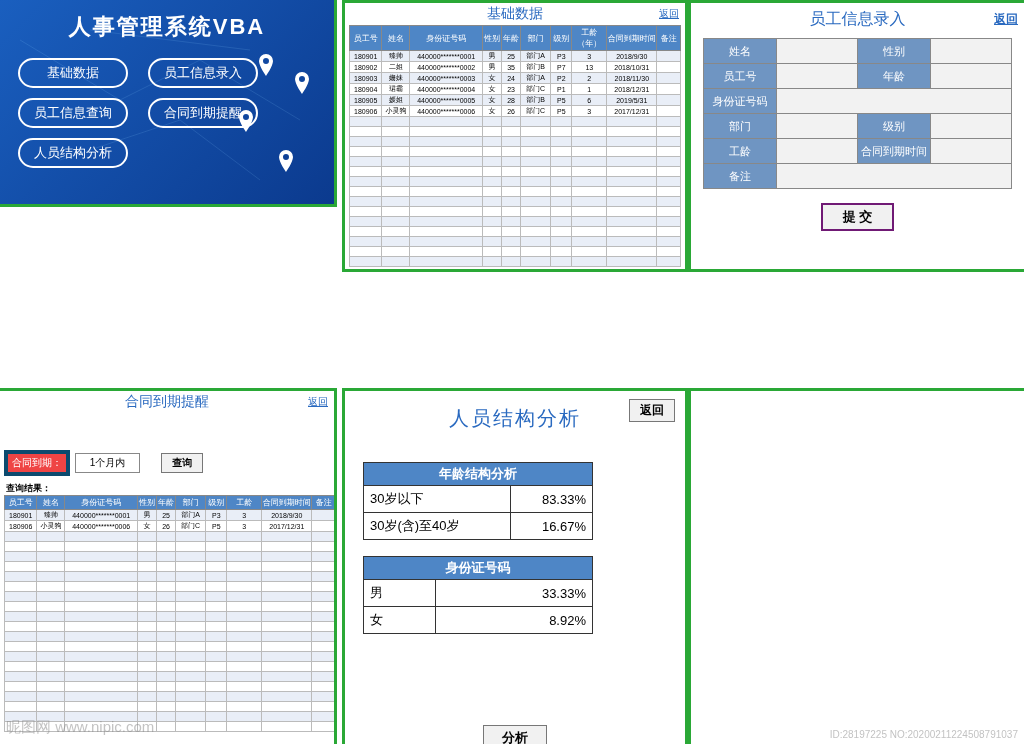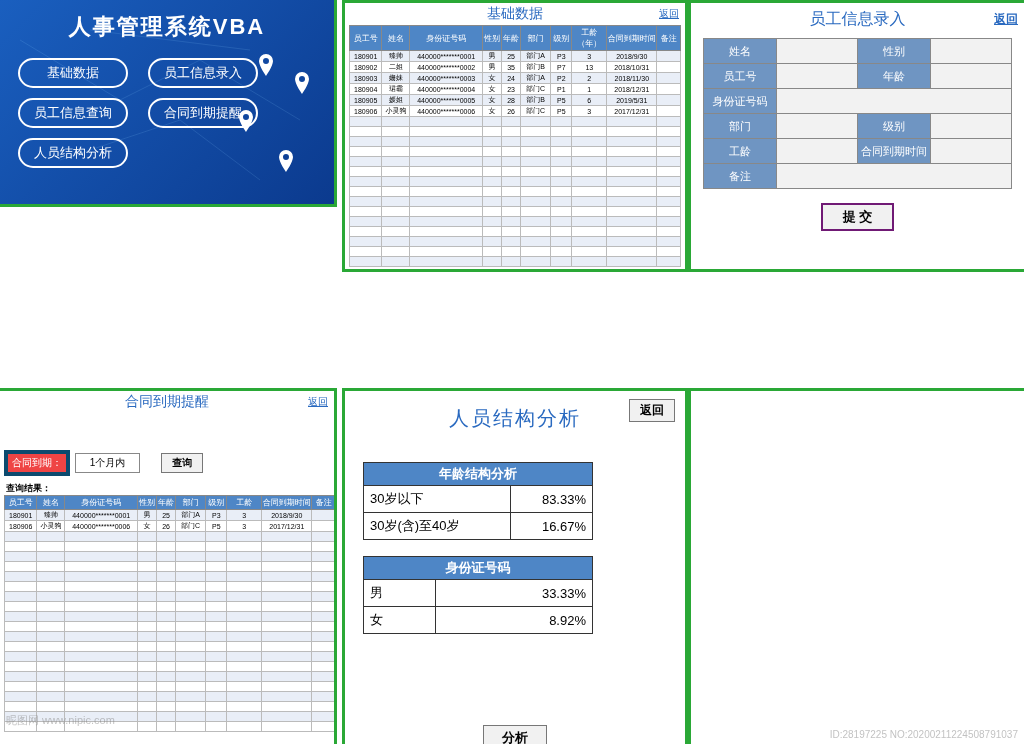--- a/index.html
+++ b/index.html
@@ -52,21 +52,21 @@
   .atitle { color:#2a6ac0; font-size:20px; text-align:center; margin:14px 0 30px; position:relative; letter-spacing:2px;}
   .abtn { position:absolute; right:10px; top:8px; border:1px solid #777; background:#f1f1f1; padding:2px 10px; font-size:12px; font-weight:bold; cursor:pointer;}
   table.anal { border-collapse:collapse; width:230px; margin:0 0 16px 18px;}
   table.anal th { background:#4e86c6; color:#fff; font-size:13px; border:1px solid #333; padding:2px 0;}
   table.anal td { border:1px solid #333; font-size:13px; padding:4px 6px;}
   table.anal td.r { text-align:right; }
   .abtn2 { display:block; margin:0 auto; border:1px solid #777; background:#f1f1f1; padding:3px 18px; font-size:13px; font-weight:bold; cursor:pointer; position:absolute; bottom:-4px; left:50%; transform:translateX(-50%);}
   
   #p6 { left:688px; top:388px; width:333px; height:356px; border-right:none; border-bottom:none;}
   
-  .wm { position:absolute; left:6px; bottom:16px; color:#888; font-size:11px; opacity:.5;}
+  .wm { position:absolute; left:6px; bottom:7px; color:#888; font-size:15px; opacity:.5;}
   .wm2{ position:absolute; right:6px; bottom:4px; color:#999; font-size:10px; opacity:.6;}
 </style>
 </head>
 <body>
 
 <div class="canvas">
 
   <div id="p1" class="panel">
     <svg class="net" viewBox="0 0 334 204">
         <g stroke="#8fd0ff" stroke-width="0.6" fill="none" opacity="0.7">

